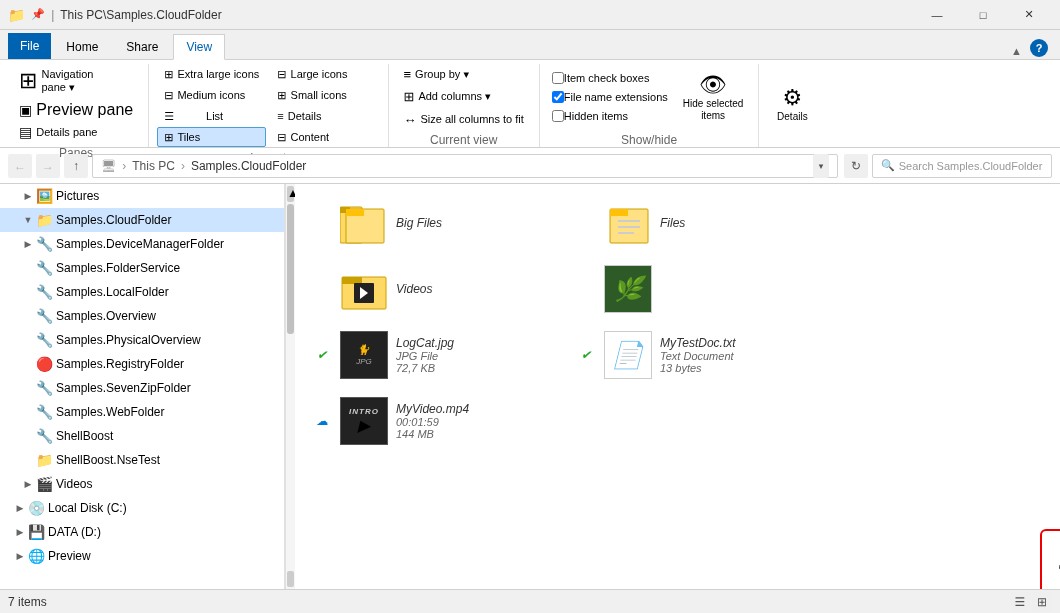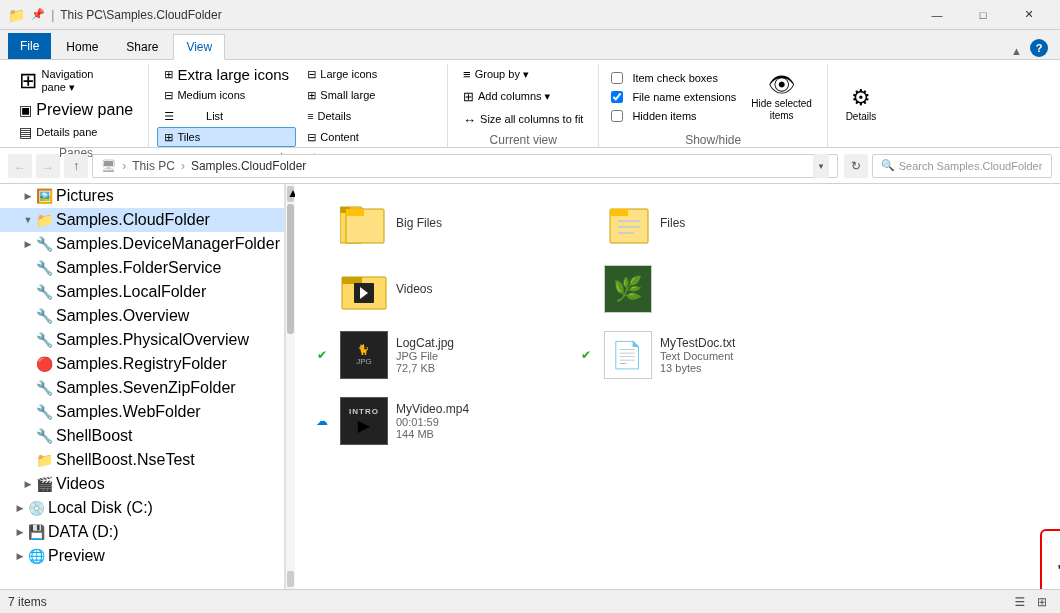--- a/index.html
+++ b/index.html
@@ -183,21 +183,21 @@
       font-size: 12px;
     }
     .sidebar-item.selected { background: #cce4ff; }
     .sidebar-item .indent { display: inline-block; }
     .sidebar-expand {
       width: 16px; height: 16px;
       display: flex; align-items: center; justify-content: center;
       font-size: 9px; color: #666; cursor: pointer;
     }
     .sidebar-icon { width: 16px; height: 16px; margin-right: 4px; font-size: 14px; }
-    .sidebar-label { font-size: 16px; }
+    .sidebar-label { font-size: 12px; }
 
     .file-tile {
       display: flex;
       align-items: center;
       padding: 6px 8px;
       gap: 8px;
       cursor: pointer;
       border: 1px solid transparent;
       border-radius: 2px;
     }
@@ -234,21 +234,21 @@
       width: 20px; height: 20px;
       display: flex; align-items: center; justify-content: center;
       cursor: pointer; border: 1px solid transparent;
       font-size: 12px; color: #555;
     }
 
     
     .ribbon-checkbox {
       display: flex;
       align-items: flex-end;
-      gap: 9px;
+      gap: 0;
       font-size: 11px;
       cursor: pointer;
       padding: 2px 4px;
     }
     .ribbon-checkbox input { width: 12px; height: 12px; cursor: pointer; }
 
     
     .callout {
       position: absolute;
       background: white;
@@ -260,20 +260,21 @@
       color: #333;
       text-align: center;
       line-height: 1.4;
       z-index: 10;
     }
 
     .content-wrapper {
       position: relative;
       flex: 1;
       overflow: hidden;
+      font-style: italic;
     }
     .nav-pane-big {
       display: flex;
       flex-direction: column;
       align-items: center;
       cursor: pointer;
       padding: 4px 6px;
       border: 1px solid transparent;
       border-radius: 2px;
     }
@@ -340,33 +341,33 @@
       </div>
     </div>
     <div class="ribbon-group-label">Panes</div>
   </div>
 
   <div class="ribbon-group" style="min-width:190px;">
     <div class="ribbon-group-content" style="flex-direction:column; align-items:flex-start; gap:0; flex:1; justify-content:center;">
       <div style="display:grid; grid-template-columns: 1fr 1fr; gap:1px 4px; width:100%;">
         <div class="ribbon-small-btn">
           <span style="font-size:11px;">⊞</span>
-          <span style="font-size:15px;">Extra large icons</span>
+          <span style="font-size:11px;">Extra large icons</span>
         </div>
         <div class="ribbon-small-btn">
           <span style="font-size:11px;">⊟</span>
           <span style="font-size:11px;">Large icons</span>
         </div>
         <div class="ribbon-small-btn">
           <span style="font-size:11px;">⊟</span>
           <span style="font-size:11px;">Medium icons</span>
         </div>
         <div class="ribbon-small-btn">
           <span style="font-size:11px;">⊞</span>
-          <span style="font-size:11px;">Small large</span>
+          <span style="font-size:11px;">Small icons</span>
         </div>
         <div class="ribbon-small-btn">
           <span style="font-size:11px;">☰</span>
           <span style="font-size:11px;margin-left:28px;">List</span>
         </div>
         <div class="ribbon-small-btn">
           <span style="font-size:11px;">≡</span>
           <span style="font-size:11px;">Details</span>
         </div>
         <div class="ribbon-small-btn layout-btn-active">

